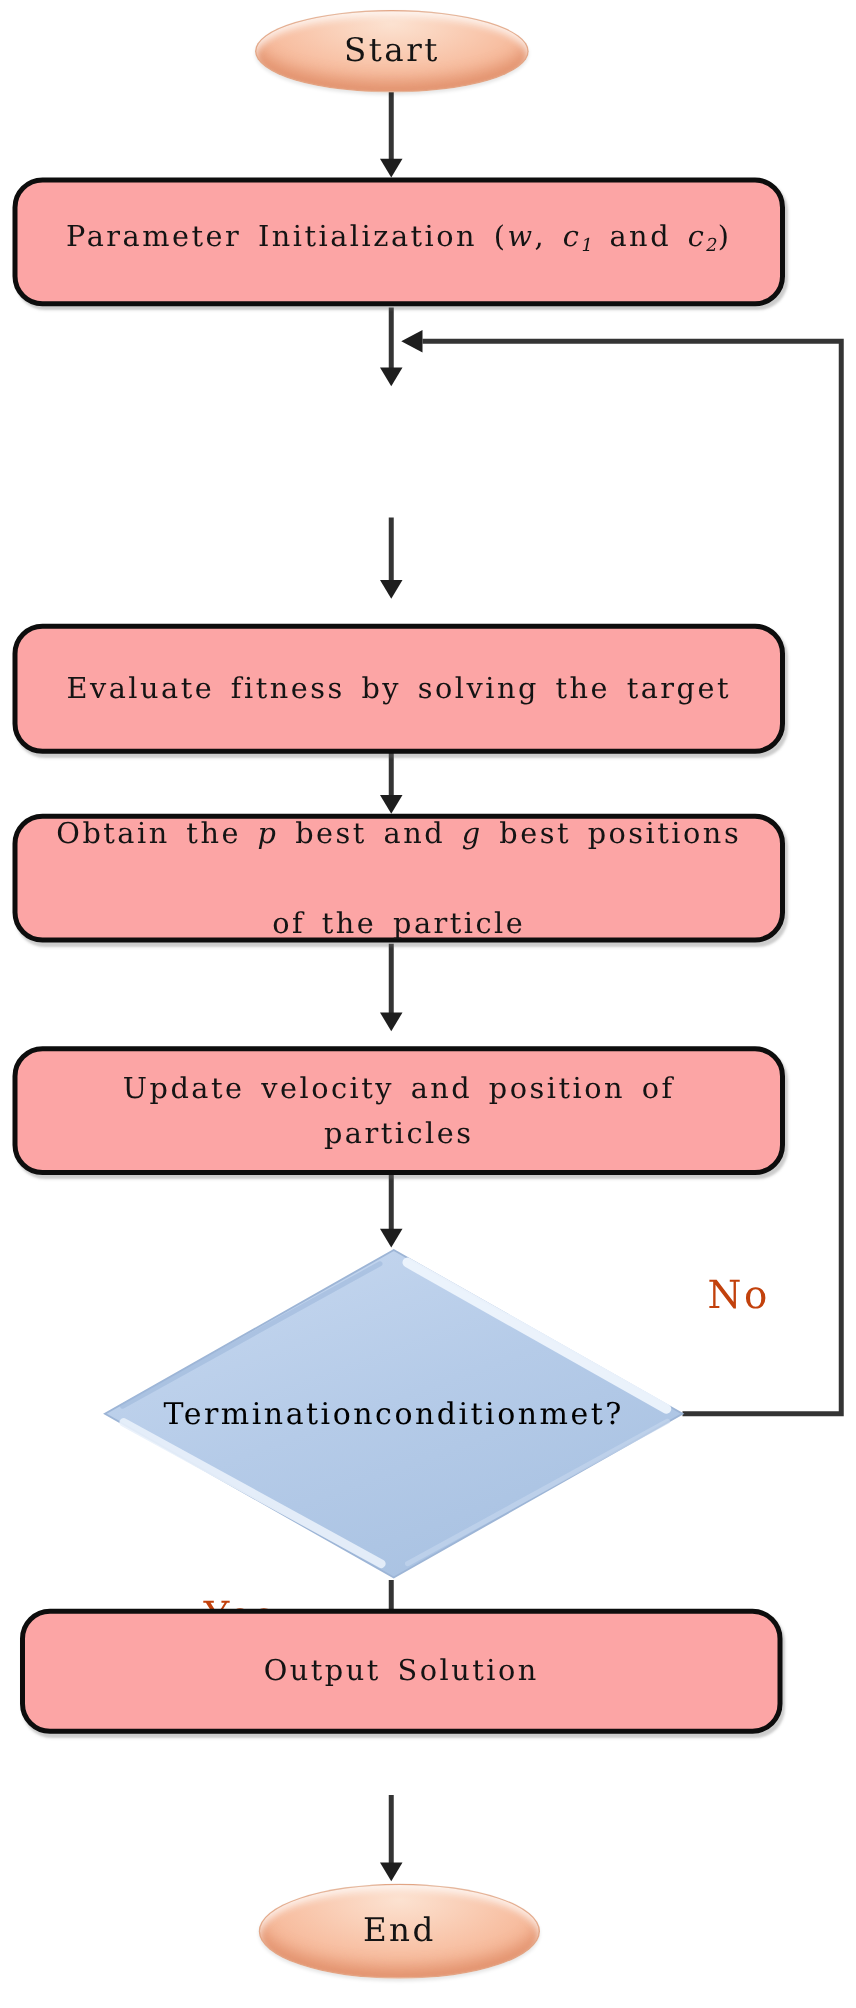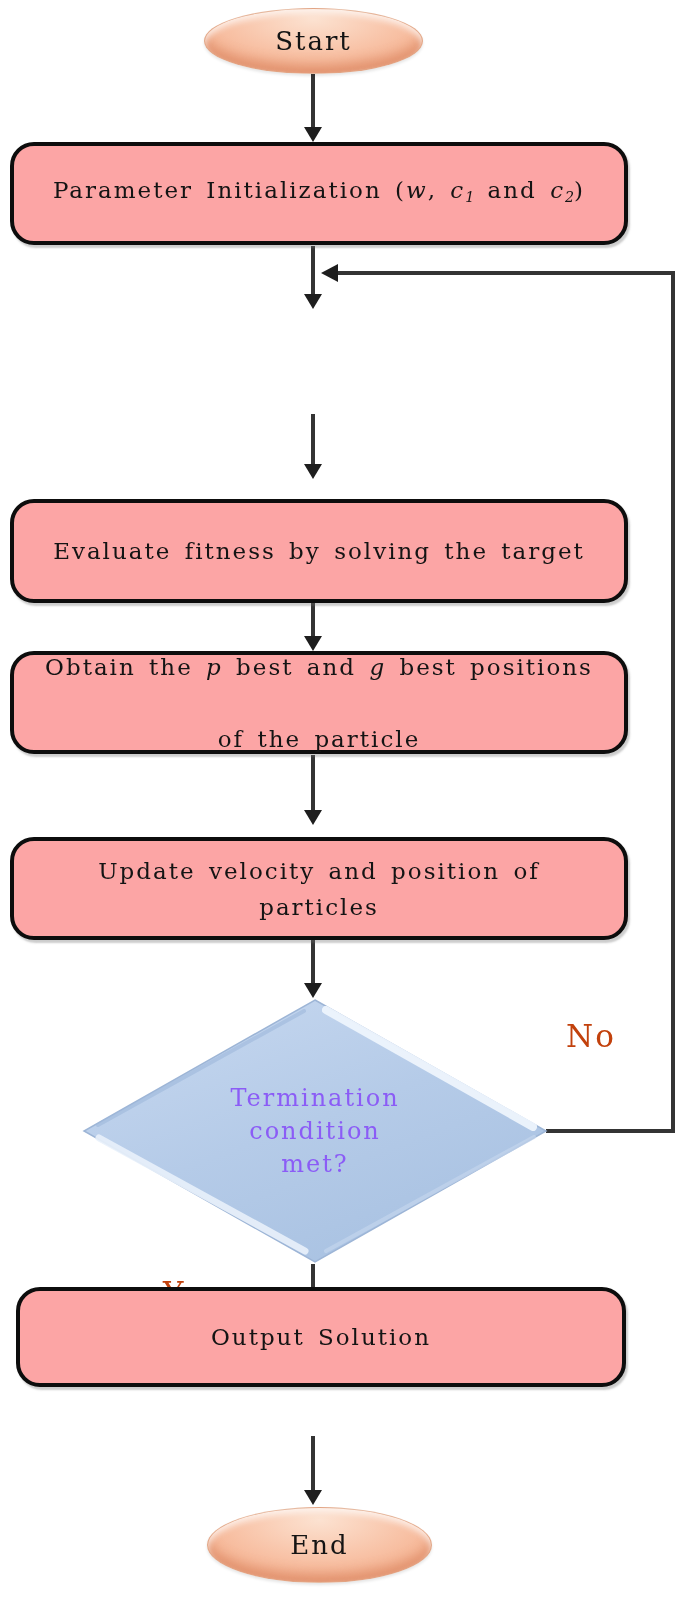--- a/index.html
+++ b/index.html
@@ -58,27 +58,26 @@
   }
   .decision-wrap {
     position: absolute;
     left: 82px; top: 998px;
     width: 466px; height: 266px;
   }
   .decision-text {
     position: absolute;
     left: 0; top: 0; right: 0; bottom: 0;
     display: flex;
-    flex-direction: column;
     align-items: center;
     justify-content: center;
     font-size: 24px;
     line-height: 33px;
     letter-spacing: 2px;
-    color: #8b5cf6;
+    color: #000000;
     text-align: center;
   }
   .edge-label {
     position: absolute;
     font-size: 31px;
     letter-spacing: 2px;
     color: #c2410c;
   }
 </style>
 </head>

